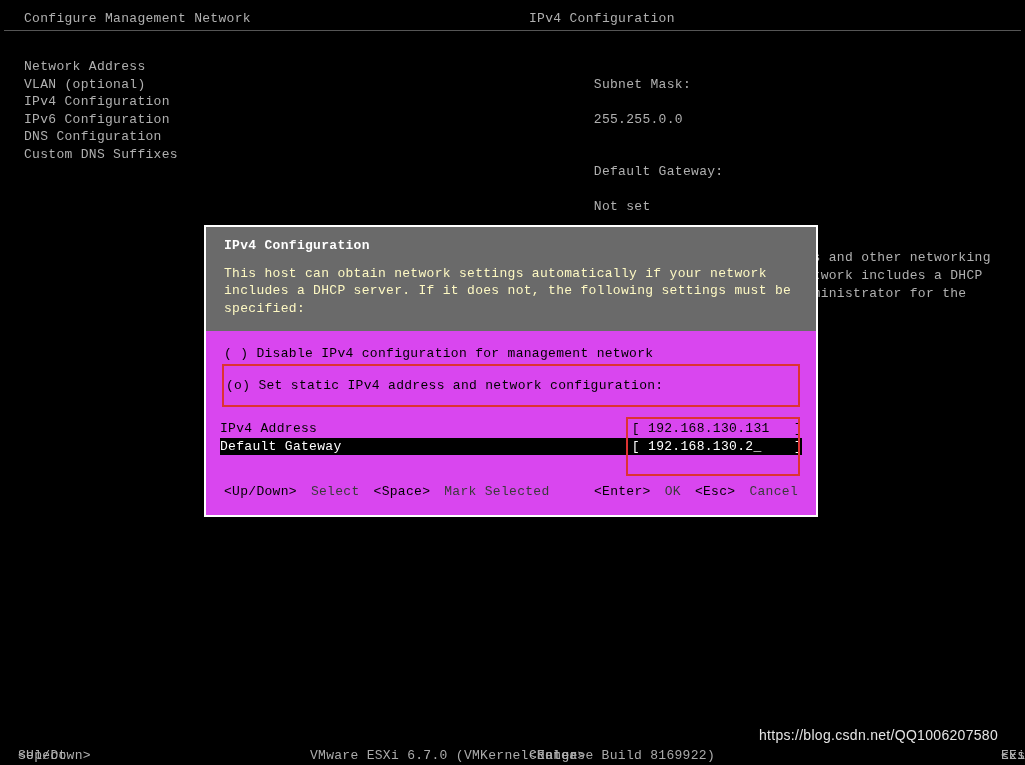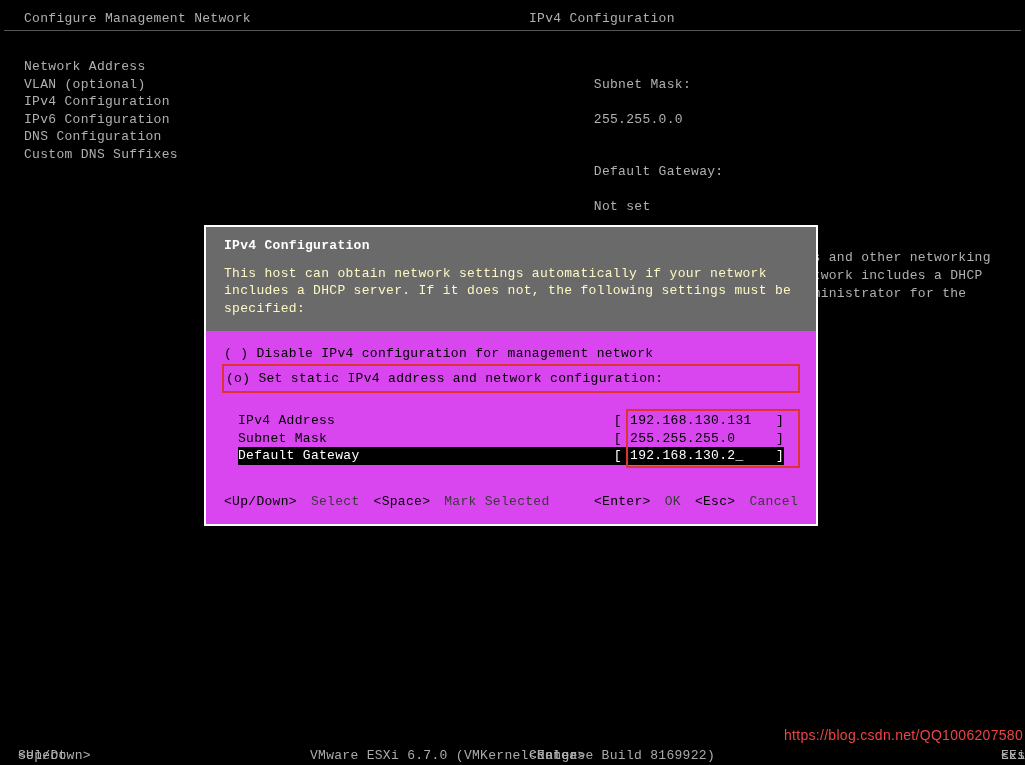--- a/index.html
+++ b/index.html
@@ -17,33 +17,33 @@
   .menu div{white-space:pre}
   .info{position:absolute;left:525px;top:24px;right:20px}
   .info div{white-space:pre-wrap}
   .mt{margin-top:16px}
   .footer-bar{position:absolute;left:4px;right:4px;bottom:18px}
   .footer-bar span{position:absolute}
   .f-left{left:14px;top:0}
   .f-mid{left:525px;top:0}
   .f-right{right:20px;top:0}
   .build-bar{position:absolute;left:0;right:0;bottom:0;text-align:center;color:#aaa}
-  .watermark{position:absolute;right:2px;bottom:20px;color:#ef4444;
+  .watermark{position:absolute;right:27px;bottom:20px;color:#e5e5e5;
     font-family:Arial,Helvetica,sans-serif;font-size:14px}
 
   
   .dialog{position:absolute;left:204px;top:225px;width:610px;border:2.5px solid #fff;
     background:#000}
   .dlg-header{background:#6a6a6a;color:#fff;padding:10px 18px 14px 18px}
   .dlg-title{color:#fff;font-weight:bold;margin-bottom:10px}
   .dlg-desc{color:#fef9c3}
   .dlg-body{background:#d946ef;color:#000;padding:14px 0 14px 0;position:relative}
   .radio-row{padding:0 18px;white-space:pre}
-  .hl-red{border:2px solid #d33; margin:1px 16px -1px 16px;padding:4px 2px}
-  .fields{margin-top:20px;padding:0 32px;position:relative}
+  .hl-red{border:2px solid #d33; margin:1px 16px -1px 16px;padding:11px 2px}
+  .fields{margin-top:14px;padding:0 14px;position:relative}
   .field-row{display:flex;justify-content:space-between;white-space:pre}
   .field-row.sel{background:#000;color:#fff}
   .val-box{position:absolute;right:16px;top:-3px;border:2px solid #d33;
     padding:1px 0;width:170px}
   .vb-row{padding:0 6px;white-space:pre}
   .dlg-footer{margin-top:28px;padding:0 18px;color:#000;display:flex;gap:14px}
   .dlg-footer .right{margin-left:auto}
   .k{color:#000}
   .a{color:#3a3a3a}
 </style>
@@ -92,24 +92,20 @@
       <div class="radio-row">( ) Disable IPv4 configuration for management network</div>
       <div class="hl-red">
         <div class="radio-row" style="padding:0">(o) Set static IPv4 address and network configuration:</div>
       </div>
 
       <div class="fields">
         <div class="field-row">
           <span>IPv4 Address</span>
           <span>[ 192.168.130.131   ]</span>
         </div>
-        <div class="field-row">
-          <span>Subnet Mask</span>
-          <span>[ 255.255.255.0     ]</span>
-        </div>
         <div class="field-row sel">
           <span>Default Gateway</span>
           <span>[ 192.168.130.2_    ]</span>
         </div>
 
         <div class="val-box">
           <div class="vb-row">&nbsp;</div>
           <div class="vb-row">&nbsp;</div>
           <div class="vb-row">&nbsp;</div>
         </div>

